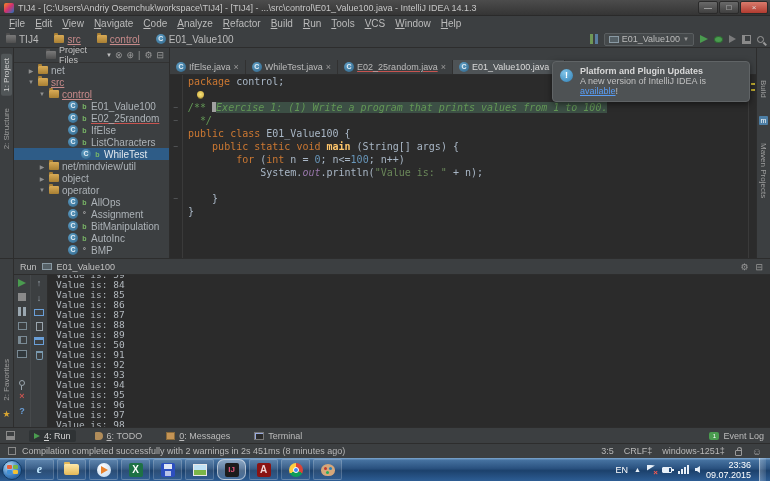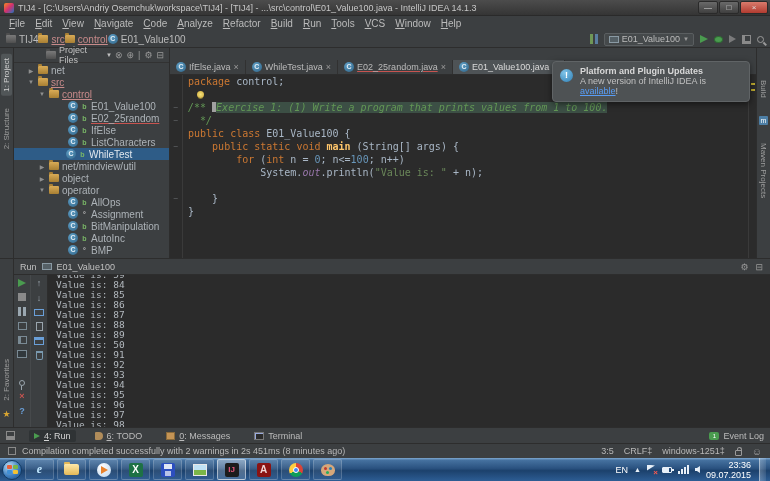--- a/index.html
+++ b/index.html
@@ -14,21 +14,21 @@
   .winbtn { width:20px; height:13px; margin-left:1px; background:linear-gradient(#6a6a6a,#3f3f3f); border:1px solid #2a2a2a; border-radius:2px; color:#ddd; font-size:8px; line-height:11px; text-align:center; }
   .winbtn.close { background:linear-gradient(#d97b6c,#b23b30); width:28px; }
 
   
   .menubar { height:15px; display:flex; align-items:center; font-size:10px; padding-left:4px; background:#3c3f41; }
   .menu-item { padding:0 5px; color:#bbb; cursor:default; }
   .menu-item u { text-decoration:underline; }
 
   
   .toolbar { height:17px; display:flex; align-items:center; background:#3c3f41; border-bottom:1px solid #2d2d2d; padding:0 6px; font-size:10px; }
-  .crumbs { display:flex; align-items:flex-start; gap:0; flex:1; }
+  .crumbs { display:flex; align-items:flex-start; gap:16px; flex:1; }
   .crumb { display:flex; align-items:center; gap:3px; }
   .crumb-label.mod { color:#c78a8a; text-decoration:underline; }
   .toolbar-right { display:flex; align-items:center; gap:6px; }
   .runcfg { display:flex; align-items:center; gap:3px; background:#45494b; border:1px solid #5a5e60; border-radius:2px; padding:0 4px; height:13px; font-size:9px; color:#bbb; }
   .ic-cols { width:8px; height:10px; border-left:3px solid #6f9757; border-right:3px solid #5a7da0; }
   .ic-bug { width:9px; height:7px; background:#4a9b4f; border-radius:50%; border:1px solid #2f6b34; }
   .ic-cov { width:0; height:0; border-left:7px solid #8a8a8a; border-top:4px solid transparent; border-bottom:4px solid transparent; opacity:.8; }
   .ic-grid { width:9px; height:9px; border:1px solid #8a8a8a; box-shadow:inset 2px -2px 0 #8a8a8a; }
   .ic-search { width:7px; height:7px; border:1.5px solid #9a9a9a; border-radius:50%; position:relative; }
   .ic-search::after { content:""; position:absolute; width:4px; height:1.5px; background:#9a9a9a; transform:rotate(45deg); left:5px; top:6px; }
@@ -145,21 +145,21 @@
   .ic-lock { width:7px; height:6px; border:1px solid #9a9a9a; border-radius:1px; position:relative; margin-top:3px; }
   .ic-lock::before { content:""; position:absolute; top:-4px; left:1px; width:3px; height:3px; border:1px solid #9a9a9a; border-bottom:none; border-radius:3px 3px 0 0; }
   .hector { color:#9a9a9a; font-size:10px; }
 
   
   .taskbar { height:23px; display:flex; align-items:center; background:linear-gradient(#7fa9d2 0%,#45719f 10%,#2a5280 45%,#1c416c 55%,#2d5d94 100%); padding:0 2px; gap:3px; }
   .start-orb { width:20px; height:20px; border-radius:50%; background:radial-gradient(circle at 35% 30%,#bfe0f7,#3f7fc0 55%,#17487e); border:1px solid #123a63; display:grid; grid-template-columns:5px 5px; grid-template-rows:4px 4px; gap:1px; place-content:center; }
   .pane { border-radius:1px; }
   .pane.r{background:#e8603c;} .pane.g{background:#7ab648;} .pane.b{background:#3f8fd6;} .pane.y{background:#f2c233;}
   .taskbtn { width:29px; height:21px; border-radius:2px; display:flex; align-items:center; justify-content:center; border:1px solid rgba(255,255,255,.18); background:linear-gradient(rgba(255,255,255,.12),rgba(255,255,255,.03)); }
-  .taskbtn.active { background:linear-gradient(rgba(255,255,255,.38),rgba(255,255,255,.14)); border-color:rgba(255,255,255,.5); }
+  .taskbtn.active { background:linear-gradient(rgba(255,255,255,.38),rgba(255,255,255,.14)); border-color:rgba(255,255,255,.5);border-radius:7px; }
   .tico { width:15px; height:15px; display:flex; align-items:center; justify-content:center; font-size:12px; font-weight:bold; }
   .tico.ie { color:#bfe7ff; font-style:italic; font-family:"Liberation Serif",serif; }
   .tico.folder { width:15px; height:11px; background:linear-gradient(#ffe9a8,#e3b858); border-radius:1px 2px 2px 2px; position:relative; }
   .tico.folder::before { content:""; position:absolute; top:-2px; left:0; width:6px; height:2px; background:#e3b858; border-radius:1px 1px 0 0; }
   .tico.wmp { width:14px; height:14px; border-radius:50%; background:radial-gradient(circle at 35% 30%,#fff,#bcd6ee); display:flex; align-items:center; justify-content:center; }
   .wmp-tri { width:0; height:0; border-left:7px solid #e8822c; border-top:4px solid transparent; border-bottom:4px solid transparent; margin-left:2px; }
   .tico.excel { width:14px; height:14px; background:#1e7145; color:#fff; font-size:10px; border-radius:2px; display:flex; align-items:center; justify-content:center; }
   .tico.floppy { width:14px; height:14px; background:#2c4fbf; border-radius:2px; position:relative; }
   .tico.floppy::before { content:""; position:absolute; top:1px; left:3px; width:8px; height:5px; background:#dfe6f5; }
   .tico.floppy::after { content:""; position:absolute; bottom:1px; left:4px; width:6px; height:5px; background:#b8c4e8; }
@@ -300,21 +300,21 @@
             <span class="cicon">C</span>
             <span class="cmark">b</span>
             <span class="tlabel">IfElse</span>
           </div>
           <div class="trow" style="padding-left: 43px;">
             <span class="arrow"></span>
             <span class="cicon">C</span>
             <span class="cmark">b</span>
             <span class="tlabel">ListCharacters</span>
           </div>
-          <div class="trow selected" style="padding-left: 41px;">
+          <div class="trow selected" style="padding-left: 56px;">
             <span class="arrow"></span>
             <span class="cicon">C</span>
             <span class="cmark">b</span>
             <span class="tlabel">WhileTest</span>
           </div>
           <div class="trow" style="padding-left: 24px;">
             <span class="arrow">▶</span>
             <span class="ficon"></span>
             <span class="tlabel">net/mindview/util</span>
           </div>

